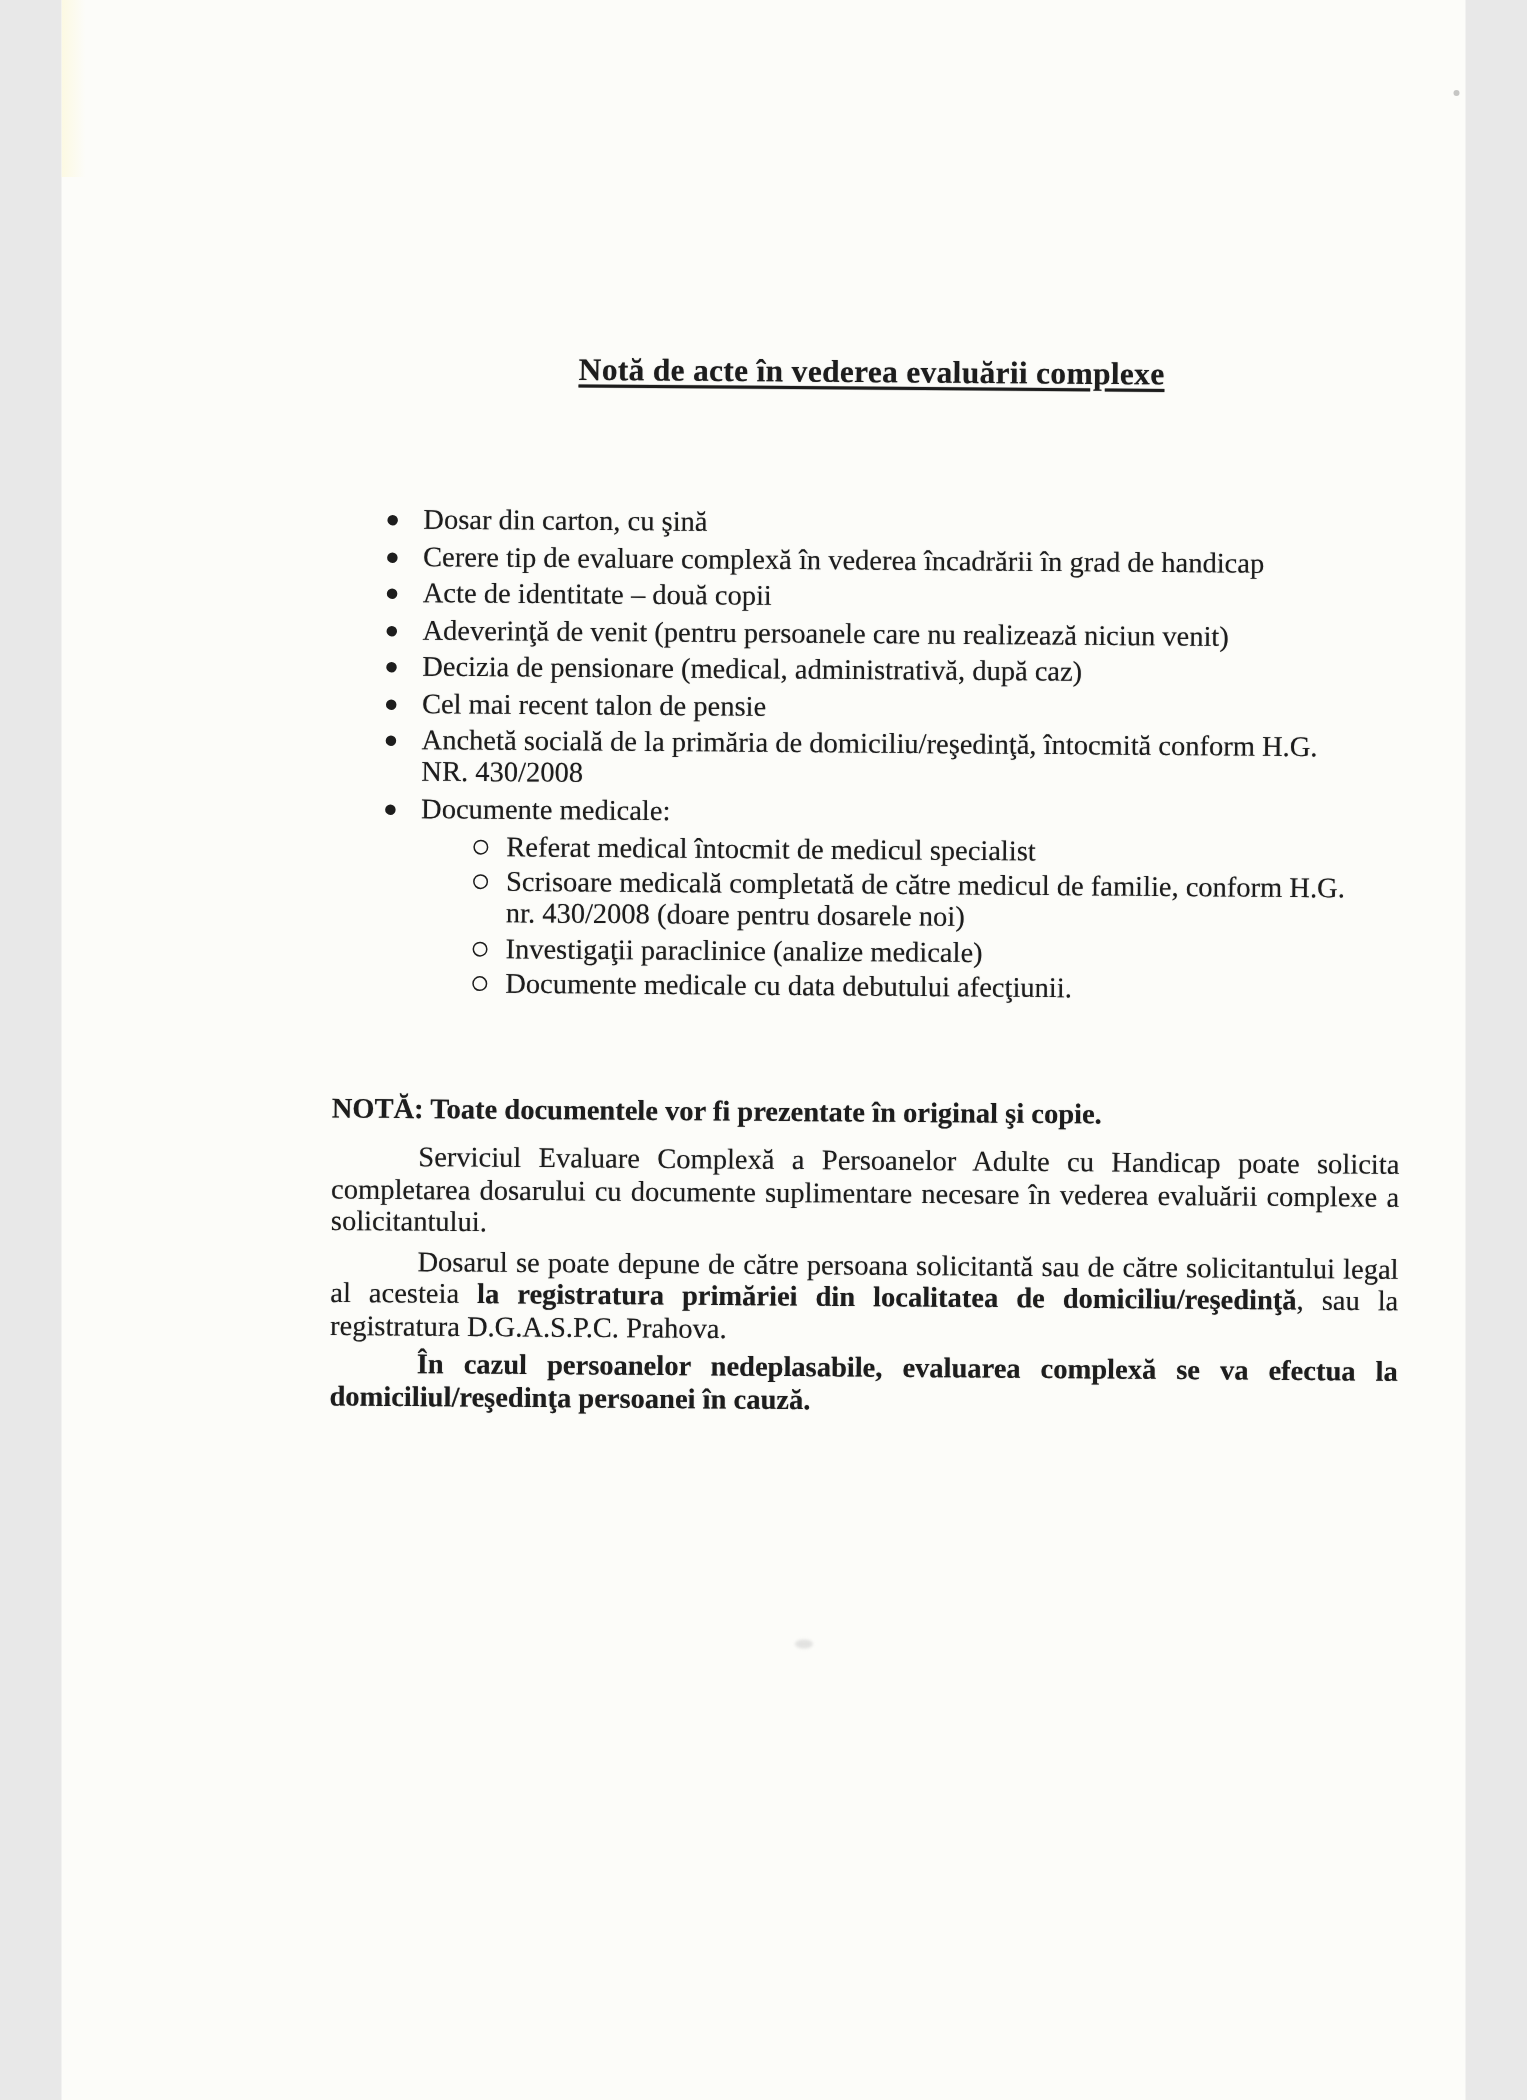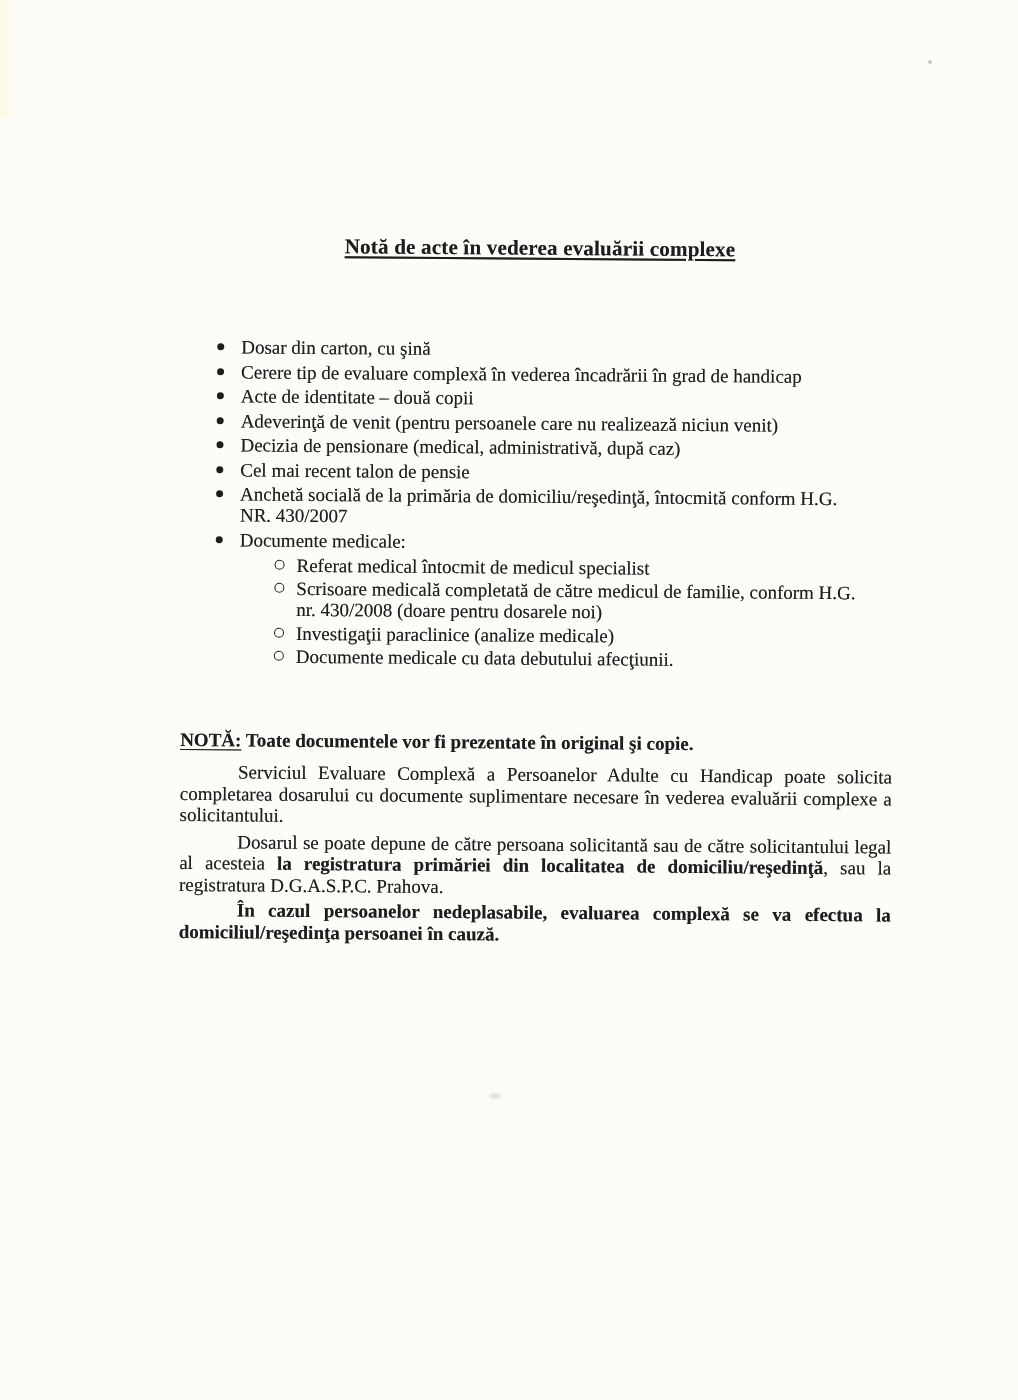--- a/index.html
+++ b/index.html
@@ -2,21 +2,21 @@
 <html style="--paper: #fcfcf9; --ink: #1d1d1d;"><head>
 <meta charset="utf-8">
 <style>
   :root{
     --paper:#fcfcf9;
     --ink:#1d1d1d;
   }
   html,body{margin:0;padding:0;background:#e8e8e8;}
   .page{
     position:relative;
-    width:1018px;
+    width:936px;
     height:1400px;
     margin:0 auto;
     background:var(--paper);
     overflow:hidden;
     font-family:"Liberation Serif", serif;
     color:var(--ink);
   }
   
   .content{
     position:absolute;
@@ -86,21 +86,21 @@
     border-radius:50%;
     background:transparent;
   }
   .s-text{flex:1;}
   .note-line{
     margin:62px 0 0 0;
     font-size:19px;
     font-weight:bold;
     line-height:24px;
   }
-  .note-label{text-decoration:underline;text-underline-offset:3px;}
+  .note-label{text-underline-offset:3px;}
   .paragraphs{margin-top:9px;}
   .paragraphs p{
     margin:0;
     font-size:19px;
     line-height:21.5px;
     text-align:justify;
     text-indent:58px;
   }
   .paragraphs p.p2{margin-top:5px;}
   .paragraphs p.p3{margin-top:4px;font-weight:bold;}
@@ -169,21 +169,21 @@
       </li>
       <li>
         <div class="li-row">
           <span class="b-marker"></span>
           <span class="b-text">Cel mai recent talon de pensie</span>
         </div>
       </li>
       <li>
         <div class="li-row">
           <span class="b-marker"></span>
-          <span class="b-text"><span>Anchetă socială de la primăria de domiciliu/reşedinţă, întocmită conform H.G.</span><br><span>NR. 430/2007</span></span>
+          <span class="b-text"><span>Anchetă socială de la primăria de domiciliu/reşedinţă, întocmită conform H.G.</span><br><span>NR. 430/2008</span></span>
         </div>
       </li>
       <li>
         <div class="li-row">
           <span class="b-marker"></span>
           <span class="b-text">Documente medicale:</span>
         </div>
         <ul class="sub-list">
           <li>
             <span class="s-marker"></span>

